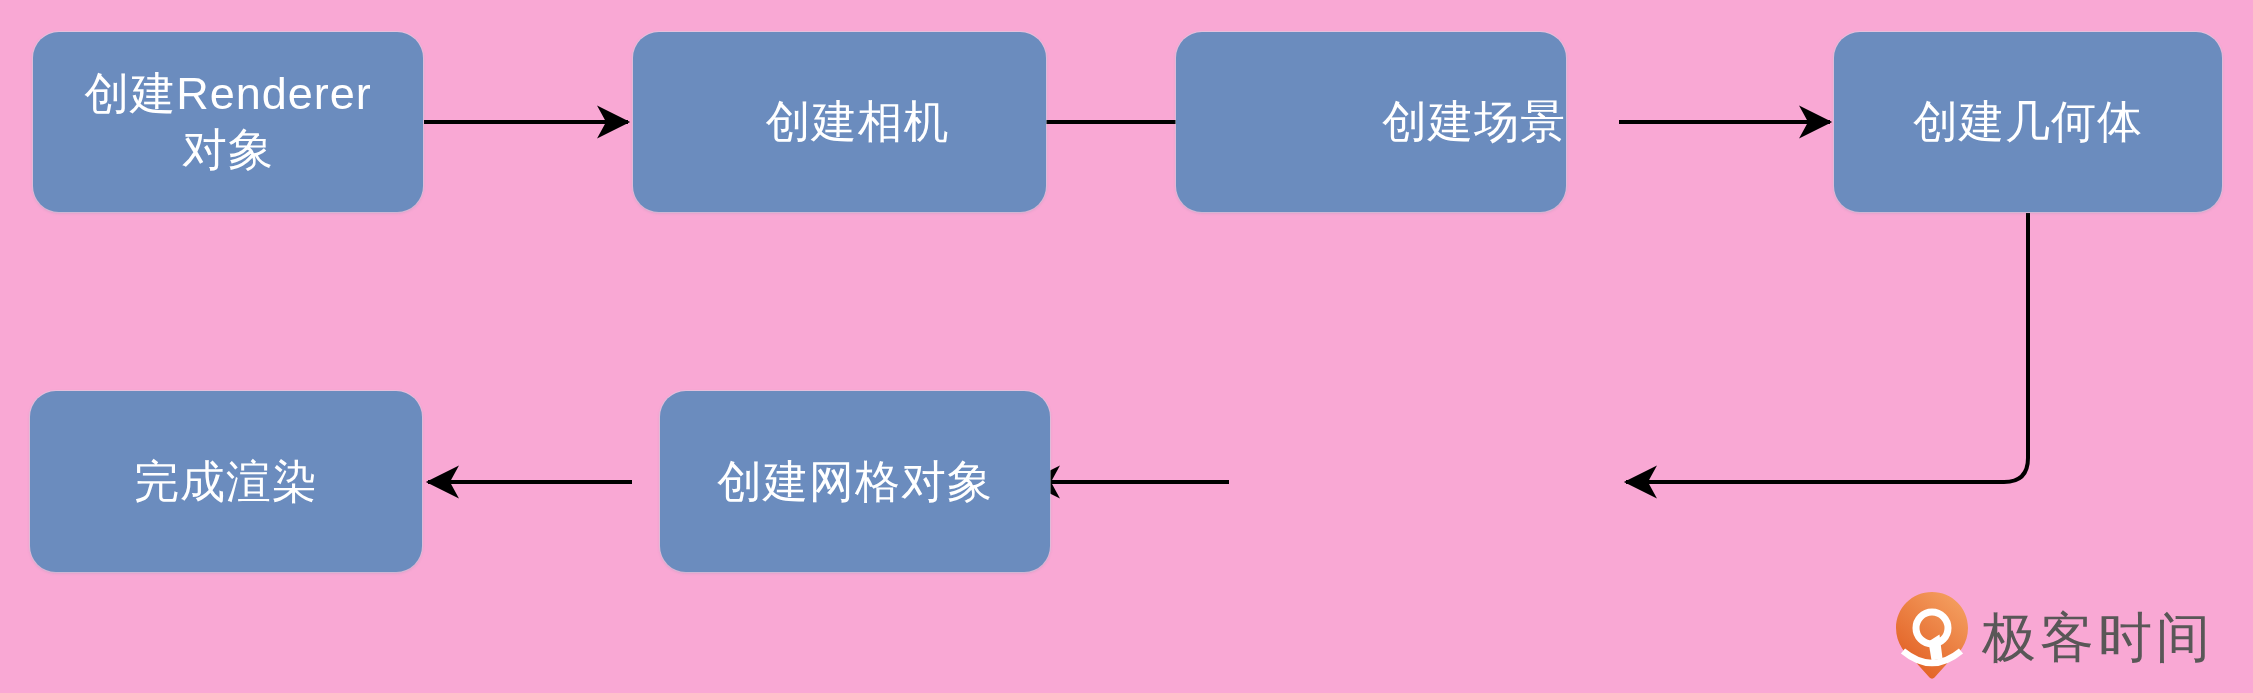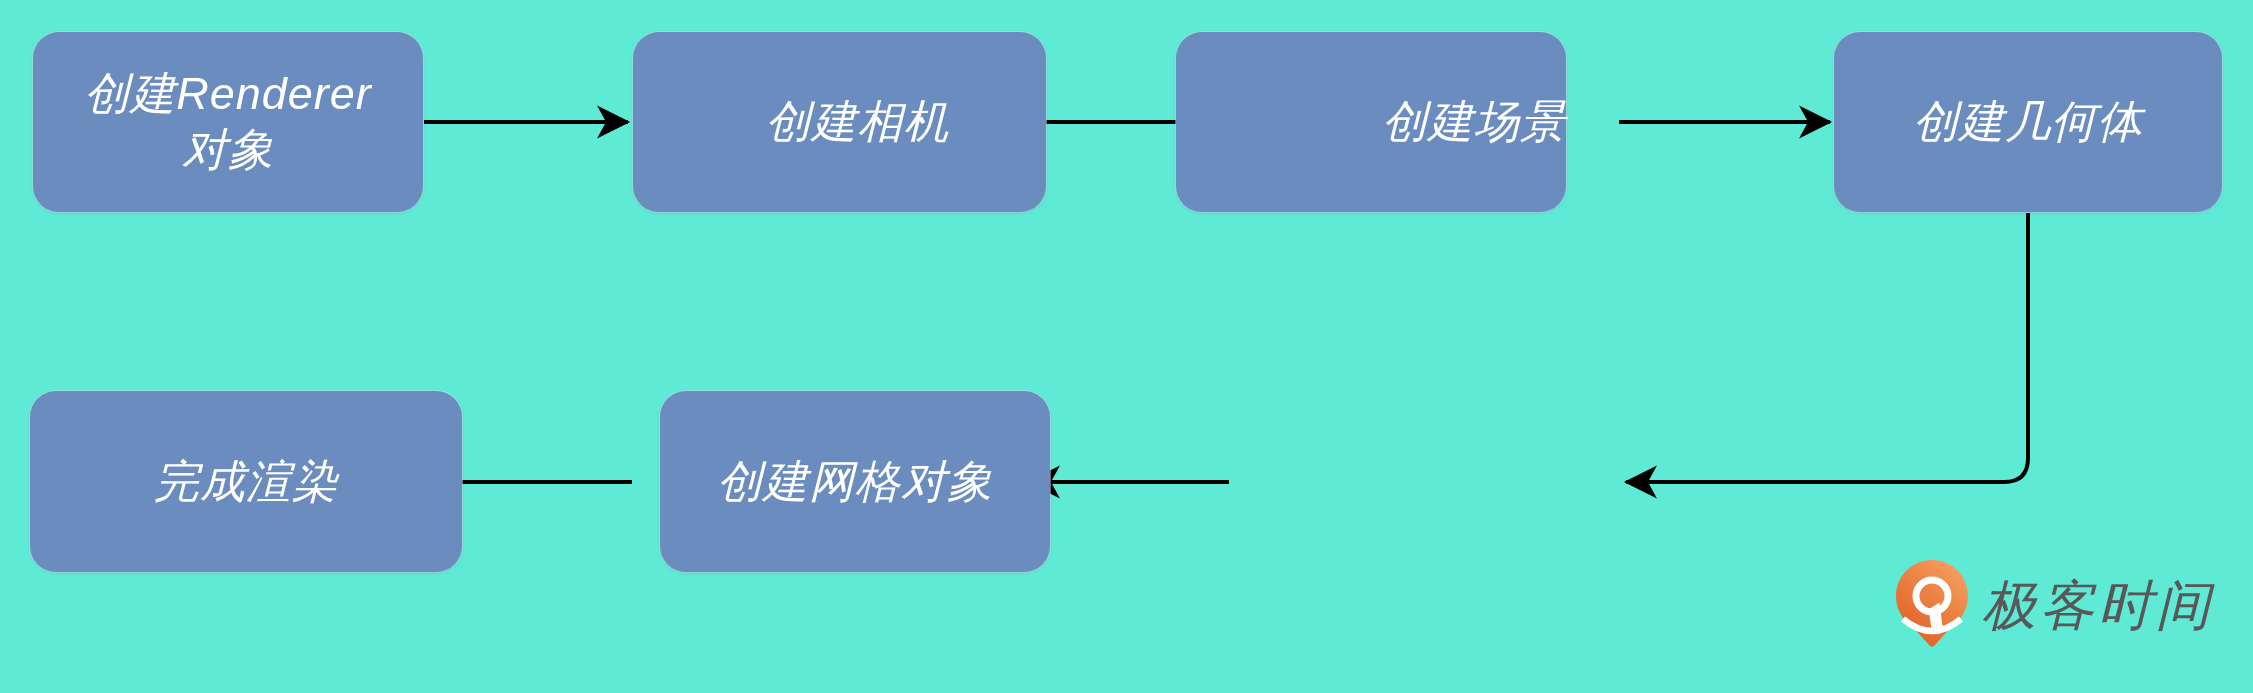--- a/index.html
+++ b/index.html
@@ -8,22 +8,21 @@
     background: #ffffff;
     width: 2253px;
     height: 693px;
     overflow: hidden;
     font-family: "Liberation Sans", "DejaVu Sans", sans-serif;
   }
   .canvas {
     position: relative;
     width: 2253px;
     height: 693px;
-    background: #5eead4;
-    font-style: italic;
+    background: #f9a8d4;
   }
   .node {
     position: absolute;
     background: var(--node-fill, #6b8cbe);
     color: var(--node-text, #ffffff);
     border-radius: 26px;
     display: flex;
     align-items: center;
     justify-content: center;
     text-align: center;
@@ -34,33 +33,33 @@
     letter-spacing: 1px;
   }
   
   .n-renderer { left: 33px;   top: 32px;  width: 390px; height: 180px; }
   .n-camera   { left: 633px;  top: 32px;  width: 377px; height: 180px; padding-left: 36px; }
   .n-scene    { left: 1176px; top: 32px;  width: 390px; height: 180px; justify-content: flex-end; }
   .n-geometry { left: 1834px; top: 32px;  width: 388px; height: 180px; }
   
   .n-webgl    { left: 1230px; top: 391px; width: 390px; height: 181px; }
   .n-mesh     { left: 633px;  top: 391px; width: 390px; height: 181px; margin-left: 27px; }
-  .n-done     { left: 30px;   top: 391px; width: 432px; height: 181px; }
+  .n-done     { left: 30px;   top: 391px; width: 392px; height: 181px; }
 
   .edges {
     position: absolute;
     left: 0; top: 0;
     width: 2253px;
     height: 693px;
     pointer-events: none;
   }
   .logo {
     position: absolute;
     left: 1896px;
-    top: 560px;
+    top: 592px;
     display: flex;
     align-items: center;
     gap: 14px;
   }
   .logo-text {
     color: var(--logo-text, #595757);
     font-size: 54px;
     font-weight: 500;
     letter-spacing: 4px;
     white-space: nowrap;

